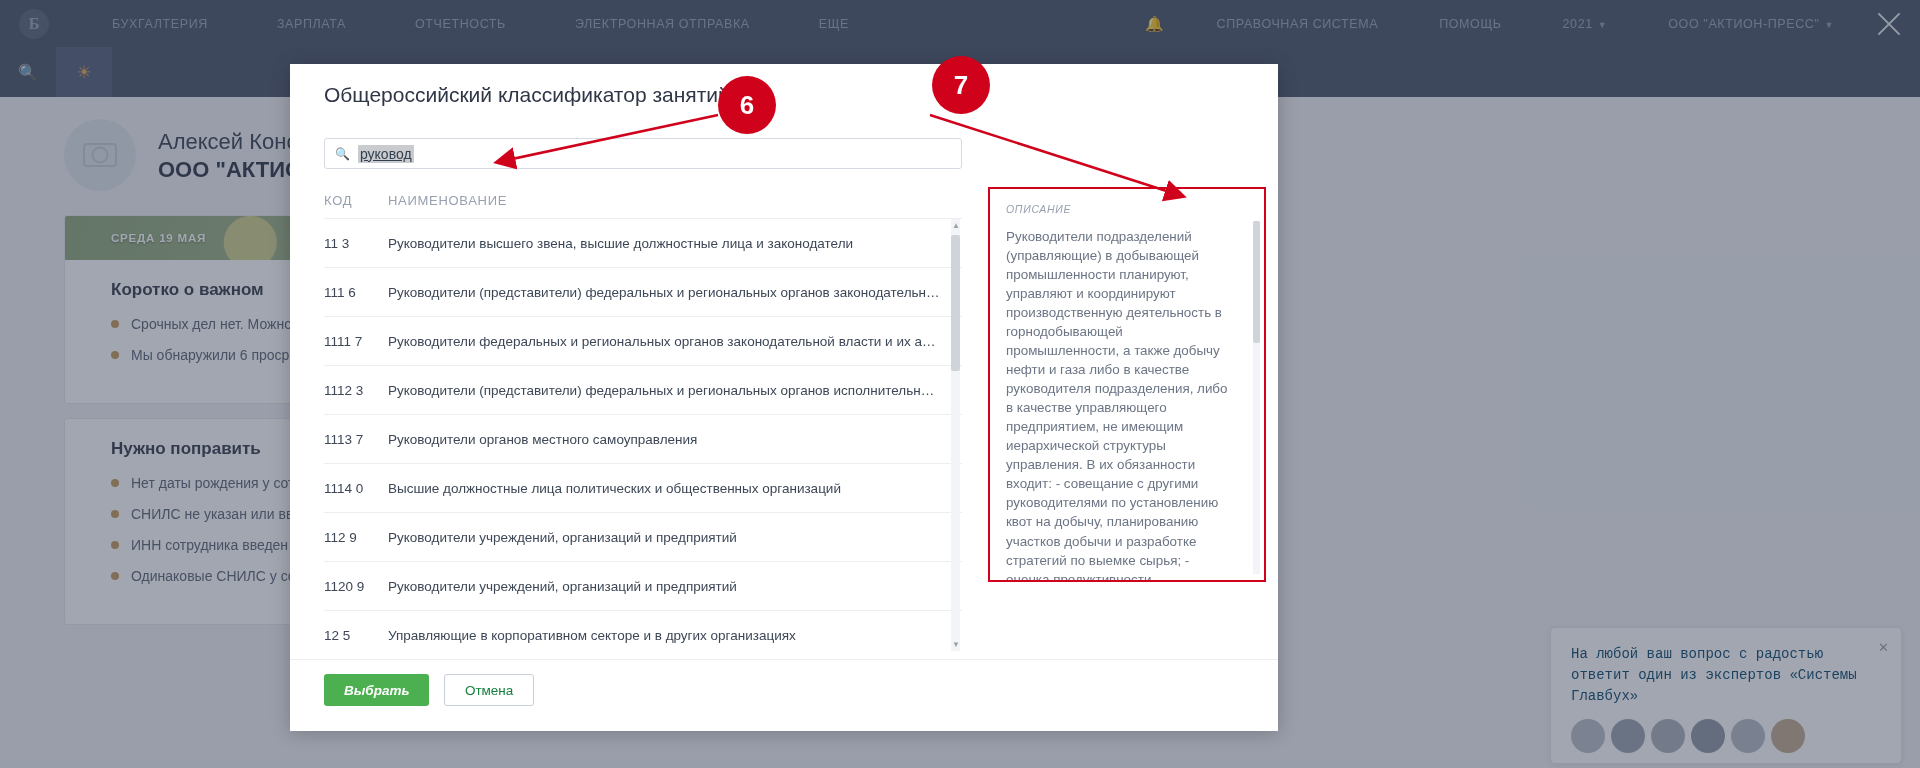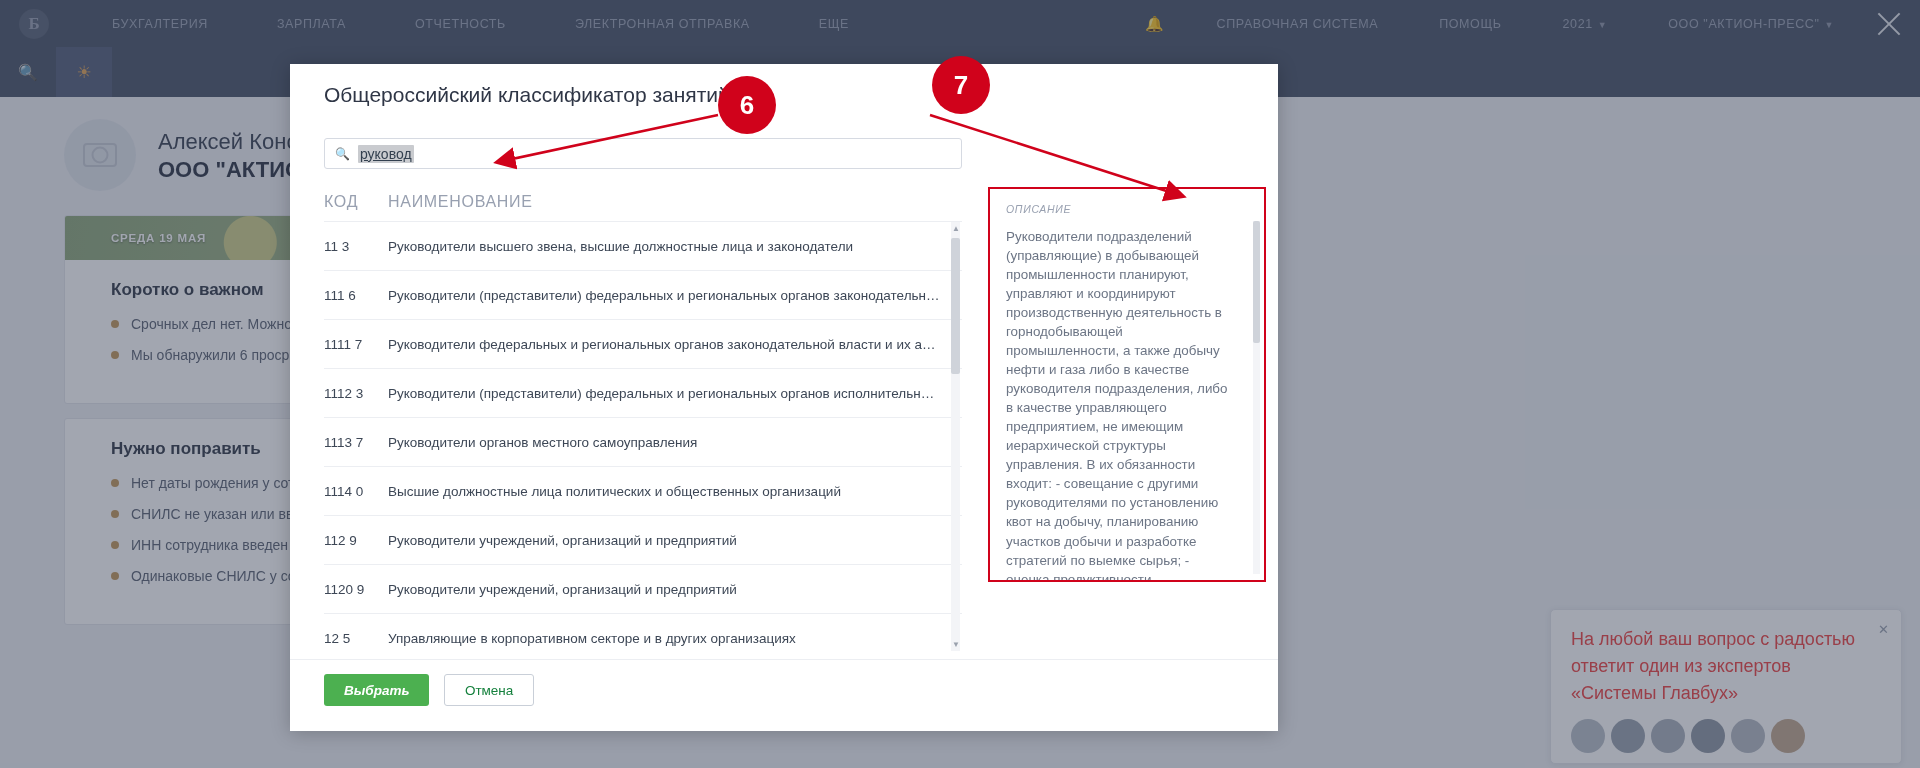--- a/index.html
+++ b/index.html
@@ -102,21 +102,21 @@
     margin-top: 6px; margin-right: 12px; flex: none;
   }
   .bullet-txt { font-size: 14px; color: #5d6575; line-height: 1.45; }
   .card.tall .card-inner { min-height: 112px; }
 
   .chat-widget {
     position: absolute; right: 18px; bottom: 4px; width: 352px;
     background: #fff; border: 1px solid #e3e6ec; border-radius: 5px;
     padding: 16px 34px 10px 20px; box-shadow: 0 1px 6px rgba(0,0,0,.07);
   }
-  .chat-text { font-size: 18px; color: #ef4444; line-height: 1.5; }
+  .chat-text { font-size: 14px; color: #0c4a6e; line-height: 1.5; font-family: Liberation Mono, monospace; }
   .chat-close { position: absolute; right: 12px; top: 12px; color: #9aa2b0; font-size: 13px; }
   .chat-avatars { display: flex; margin-top: 12px; }
   .chat-av { width: 34px; height: 34px; border-radius: 50%; background: #b9bfc9; margin-right: 6px; }
   .chat-av:nth-child(2){ background:#9aa3b0 } .chat-av:nth-child(3){ background:#aab1bc }
   .chat-av:nth-child(4){ background:#8f97a4 } .chat-av:nth-child(5){ background:#b4bac4 }
   .chat-av:nth-child(6){ background:#c2a88f }
 
   
   .dimmer { position: absolute; inset: 0; background: rgba(48,58,79,.45); }
 
@@ -134,21 +134,21 @@
     display: flex; align-items: center; padding: 0 10px; width: 638px; background: #fff;
   }
   .search-ico { color: #8c95a6; font-size: 12px; margin-right: 8px; }
   .search-val {
     font-size: 14px; color: #33404f; background: #c9cbcf; padding: 1px 2px; border-radius: 1px; text-decoration: underline;
   }
 
   .modal-body { display: flex; flex: 1; min-height: 0; padding: 10px 0 0 0; }
   .list-col { width: 638px; margin-left: 34px; display: flex; flex-direction: column; min-height: 0; }
   .list-head {
-    display: flex; font-size: 16px; color: #98a0b0; letter-spacing: .7px;
+    display: flex; font-size: 13px; color: #98a0b0; letter-spacing: .7px;
     padding: 6px 0 10px 0; border-bottom: 1px solid #eceef2;
   }
   .col-code { width: 64px; flex: none; }
   .list-scroll { position: relative; overflow: hidden; flex: 1; }
   .row {
     display: flex; align-items: center; height: 49px;
     border-bottom: 1px solid #eceef2; font-size: 13.5px; color: #3d4756;
   }
   .row .col-code { color: #3d4756; }
   .row-name { overflow: hidden; white-space: nowrap; text-overflow: ellipsis; padding-right: 22px; }

